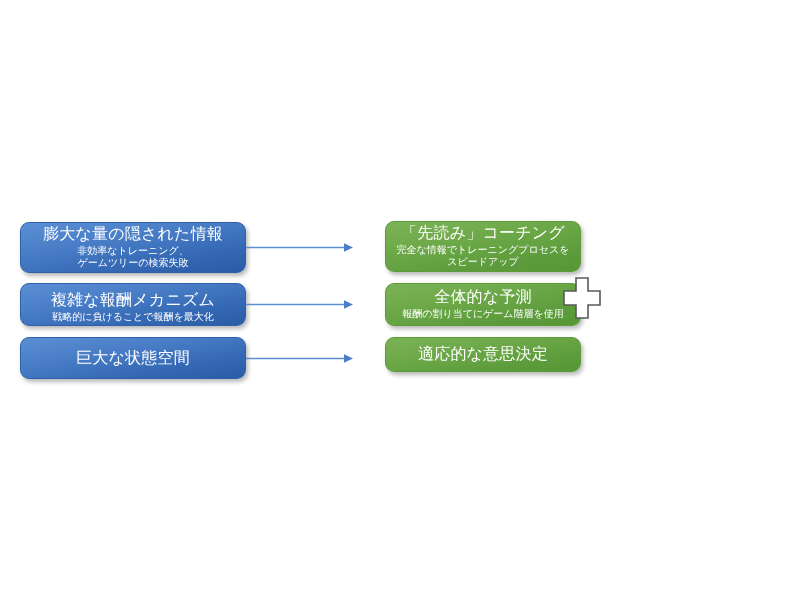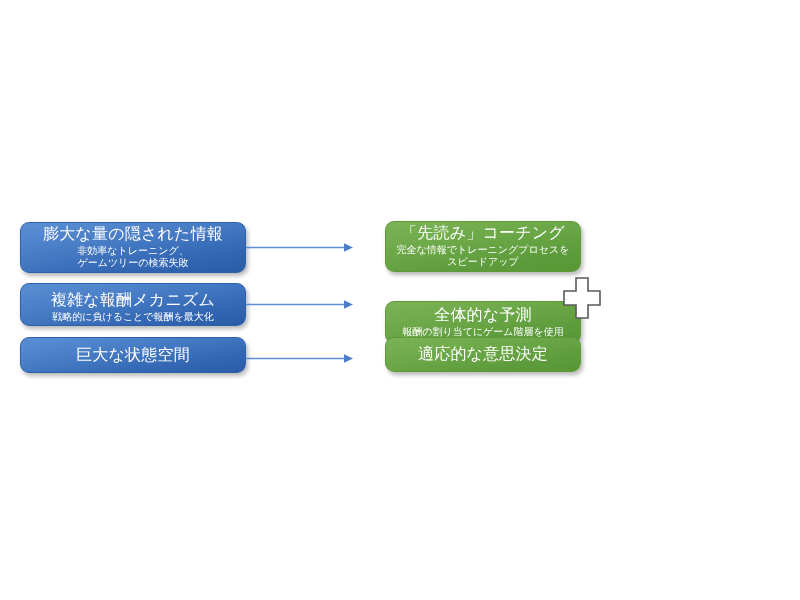--- a/index.html
+++ b/index.html
@@ -52,24 +52,24 @@
   }
   .node.green {
     background: linear-gradient(170deg, #7bb257 0%, #6faa4a 34%, #5d9c3c 74%, #569733 100%);
     border: 1px solid #5d9a38;
     margin-left: 33px;
   }
 
   
   #box-hidden-info   { left: 20px;  top: 222px; width: 226px; height: 51px; }
   #box-reward-mech   { left: 20px;  top: 283px; width: 226px; height: 43px; justify-content: flex-end; }
-  #box-state-space   { left: 20px;  top: 337px; width: 226px; height: 36px; }
+  #box-state-space   { left: 20px;  top: 337px; width: 226px; height: 42px; }
 
   #box-lookahead     { left: 352px; top: 221px; width: 196px; height: 51px; }
-  #box-holistic      { left: 352px; top: 301px; width: 196px; height: 43px; }
+  #box-holistic      { left: 352px; top: 283px; width: 196px; height: 43px; }
   #box-adaptive      { left: 352px; top: 337px; width: 196px; height: 35px; }
 
   
   .connector {
     position: absolute;
     left: 246px;
     width: 108px;
     height: 11px;
   }
   #arrow-1 { top: 242px; }

